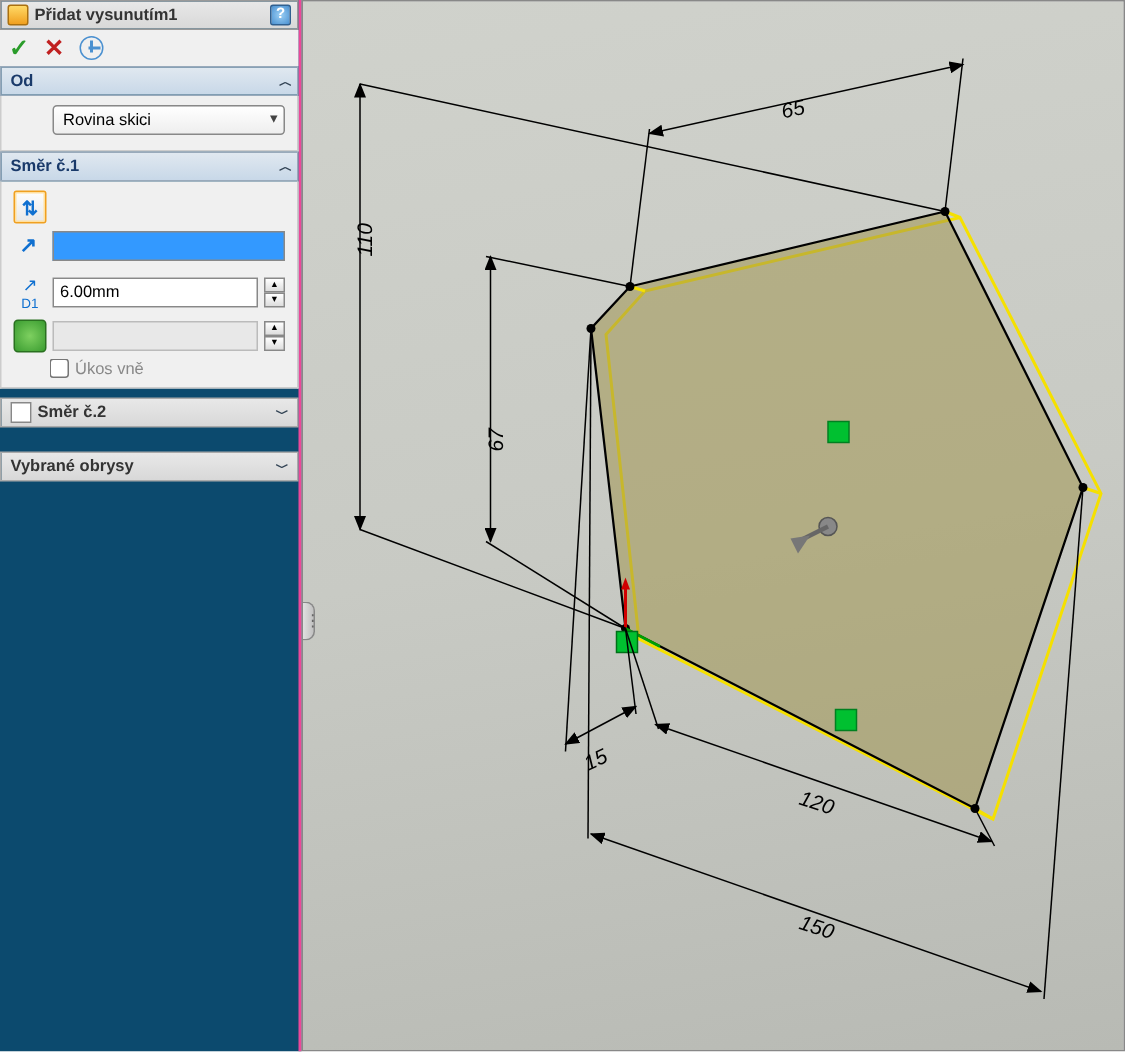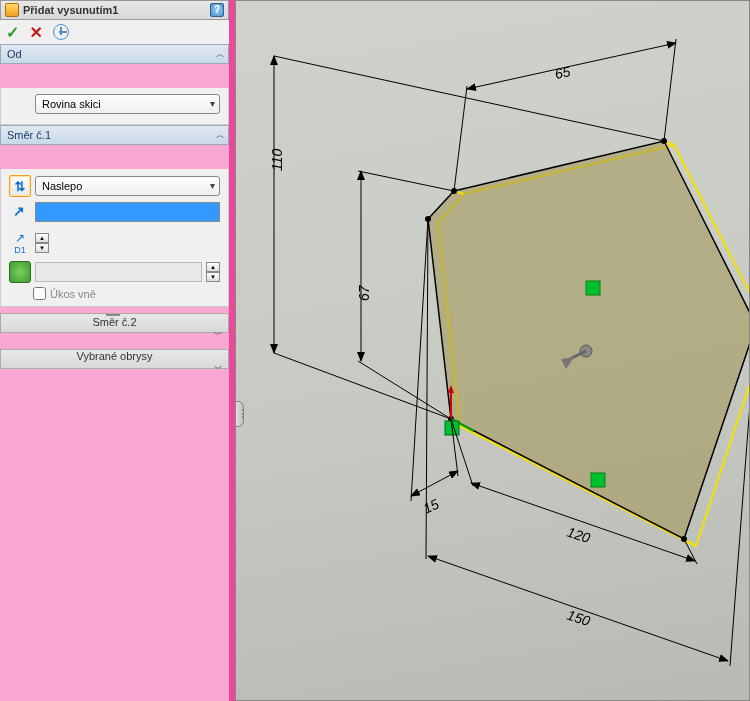--- a/index.html
+++ b/index.html
@@ -1,35 +1,35 @@
 <!DOCTYPE html>
 <html><head>
 <meta charset="utf-8">
 <style>
   * { box-sizing: border-box; margin: 0; padding: 0; }
   body { font-family: Tahoma, Arial, sans-serif; font-size: 11px; background: #fff; width: 750px; height: 701px; overflow: hidden; position: relative; }
   .app { display: flex; width: 100%; height: 100%; }
-  .panel { width: 235px; background: #f9a8d4; border-right: 6px solid #ec4899; display: flex; flex-direction: column; }
+  .panel { width: 201px; background: #0c4a6e; border-right: 2px solid #ec4899; display: flex; flex-direction: column; }
   .titlebar { display: flex; align-items: center; height: 20px; background: linear-gradient(#e8e8e8,#d8d8d8); border: 1px solid #999; padding: 0 4px; }
   .titlebar .feat-icon { width: 14px; height: 14px; background: linear-gradient(#ffd966,#f0a020); border: 1px solid #aa7010; border-radius: 2px; margin-right: 4px; }
   .titlebar .title { flex: 1; font-weight: bold; color: #333; }
   .titlebar .help { width: 14px; height: 14px; background: radial-gradient(#9cd0f5,#4a90d0); border: 1px solid #306090; border-radius: 2px; color: #fff; text-align: center; line-height: 12px; font-size: 10px; font-weight: bold; }
   .actionbar { display: flex; align-items: center; height: 24px; padding: 2px 6px; gap: 10px; background: #f0f0f0; }
   .chk { color: #2a9c2a; font-size: 16px; font-weight: bold; }
   .xbtn { color: #c02020; font-size: 16px; font-weight: bold; }
   .preview { width: 16px; height: 16px; border: 1.5px solid #4a90d0; border-radius: 50%; position: relative; }
   .preview::before, .preview::after { content: ""; position: absolute; background: #4a90d0; }
   .preview::before { width: 2px; height: 8px; top: 2px; left: 6px; }
   .preview::after { width: 8px; height: 2px; top: 6px; left: 5px; }
-  .section-hd { display: flex; align-items: center; height: 20px; background: linear-gradient(#e0e8f0,#c8d8e8); border: 1px solid #9ab; padding: 0 6px; color: #1a3a6a; font-weight: normal; text-align: center; }
-  .section-hd.gray { background: linear-gradient(#e8e8e8,#d8d8d8); color: #333; border-color: #aaa; flex-direction: column; }
+  .section-hd { display: flex; align-items: center; height: 20px; background: linear-gradient(#e0e8f0,#c8d8e8); border: 1px solid #9ab; padding: 0 6px; color: #1a3a6a; font-weight: bold; text-align: center; }
+  .section-hd.gray { background: linear-gradient(#e8e8e8,#d8d8d8); color: #333; border-color: #aaa; }
   .section-hd .chev { margin-left: auto; color: #345; letter-spacing: -3px; font-size: 9px; }
   .section-hd .chev.down { transform: rotate(180deg); }
   .section-hd .sicon { width: 14px; height: 14px; margin-right: 4px; border: 1px solid #888; background: #fff; font-size: 9px; text-align: center; line-height: 12px; }
-  .body { background: #f0f0f0; padding: 6px 8px; border-left: 1px solid #ccc; border-right: 1px solid #ccc; border-bottom: 1px solid #ccc; margin-top: 24px; }
+  .body { background: #f0f0f0; padding: 6px 8px; border-left: 1px solid #ccc; border-right: 1px solid #ccc; border-bottom: 1px solid #ccc; }
   .row { display: flex; align-items: center; gap: 4px; margin-bottom: 4px; }
   .dropdown { flex: 1; height: 20px; background: linear-gradient(#fff,#eee); border: 1px solid #888; border-radius: 3px; padding: 0 18px 0 6px; position: relative; line-height: 18px; }
   .dropdown::after { content: "▾"; position: absolute; right: 4px; top: 0; font-size: 10px; color: #444; }
   .iconbtn { width: 22px; height: 22px; background: linear-gradient(#fdfdfd,#e8e8e8); border: 1px solid #aaa; border-radius: 2px; display: flex; align-items: center; justify-content: center; flex-shrink: 0; }
   .iconbtn.toggled { border-color: #f0a020; box-shadow: inset 0 0 0 1px #ffe0a0; }
   .arrow-ne { width: 14px; height: 14px; position: relative; }
   .arrow-ne::before { content: "↗"; color: #1070d0; font-size: 14px; font-weight: bold; position: absolute; top: -2px; }
   .arrow-sw-ne { font-size: 13px; color: #1070d0; font-weight: bold; }
   .textfield { flex: 1; height: 20px; background: #fff; border: 1px solid #888; padding: 0 4px; line-height: 18px; position: relative; }
   .textfield.sel { background: #3399ff; }
@@ -82,30 +82,30 @@
 
     <div class="section-hd">
       <span>Směr č.1</span>
       <span class="chev">︿</span>
     </div>
     <div class="body">
       <div class="row">
         <div class="iconbtn toggled">
             <span class="arrow-sw-ne">⇅</span>
           </div>
-        <div class="dropdown">Naslepo</div>
       </div>
       <div class="row">
         <div class="iconbtn" style="border:none;background:none">
             <div class="arrow-ne"></div>
           </div>
         <div class="textfield sel"></div>
       </div>
       <div class="row" style="margin-top:8px">
         <div class="d1lbl"><span class="ang">↗</span><br>D1</div>
+        <div class="textfield">6.00mm</div>
         <div class="spinner">
           <div class="sp">▴</div>
           <div class="sp">▾</div>
         </div>
       </div>
       <div class="row" style="margin-top:6px">
         <div class="greenbox"></div>
         <div class="disabled"></div>
         <div class="spinner">
           <div class="sp">▴</div>

